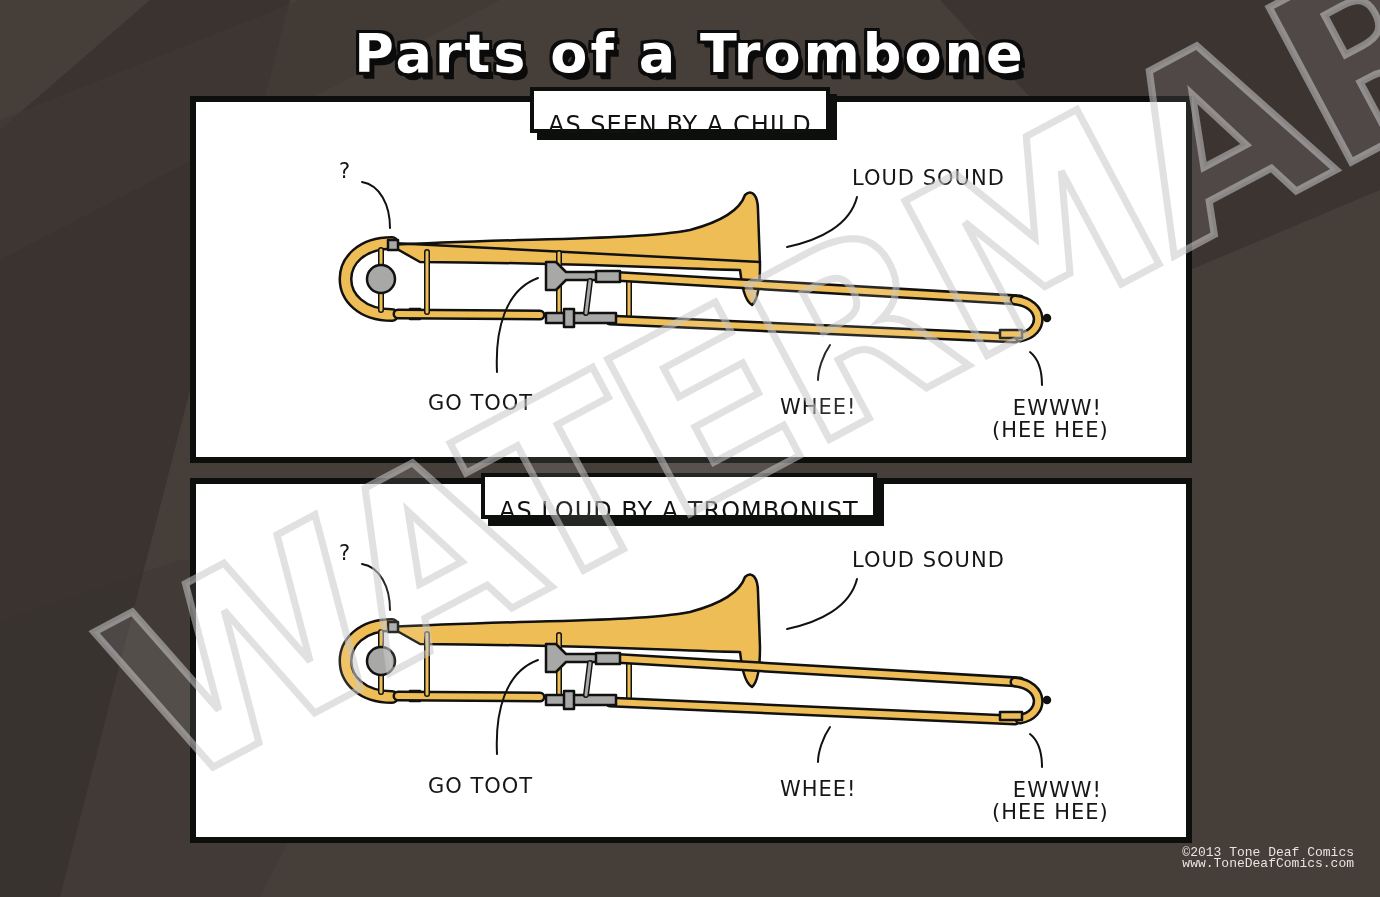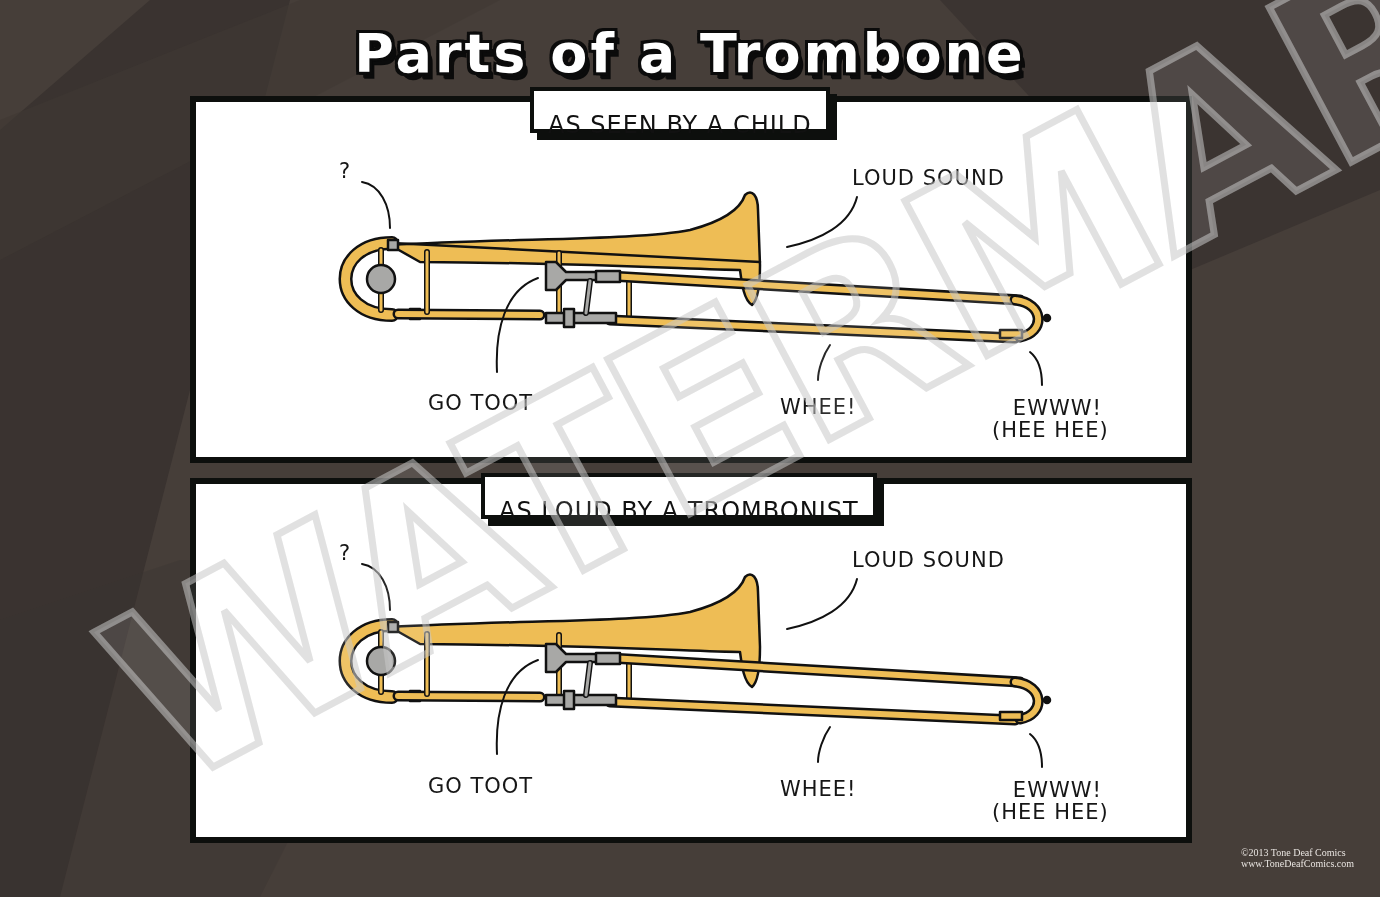--- a/index.html
+++ b/index.html
@@ -35,23 +35,23 @@
     .caption.c1 { left: 530px; top: 87px; height: 46px; }
     .caption.c2 { left: 481px; top: 473px; height: 46px; }
     .label {
       position: absolute; font-family: "DejaVu Sans", sans-serif;
       font-size: 21px; color: #161616; letter-spacing: 1px; z-index: 4;
       white-space: nowrap; line-height: 1.05;
     }
     .trombone { position: absolute; left: 0; top: 0; z-index: 2; }
     .watermark { position: absolute; inset: 0; z-index: 5; pointer-events: none; }
     .credit {
-      position: absolute; right: 26px; bottom: 28px; font-size: 10px;
+      position: absolute; right: 26px; bottom: 28px; font-size: 13px;
       color: #e8e4e0; line-height: 11px; z-index: 4; text-align: left;
-      font-family: Liberation Serif, serif;
+      font-family: Liberation Mono, monospace;
     }
   </style>
 </head>
 <body>
 
 <svg class="bg-stripes" width="1380" height="897" viewBox="0 0 1380 897">
   <rect width="1380" height="897" fill="#463e39"></rect>
   <polygon points="150,0 290,0 60,897 0,897 0,130" fill="#3a3330"></polygon>
   <polygon points="1000,0 1380,0 1380,190 820,400 690,0" fill="#3a3330" opacity="0.0"></polygon>
   <polygon points="940,0 1380,0 1380,190 1190,270" fill="#3b3431"></polygon>

